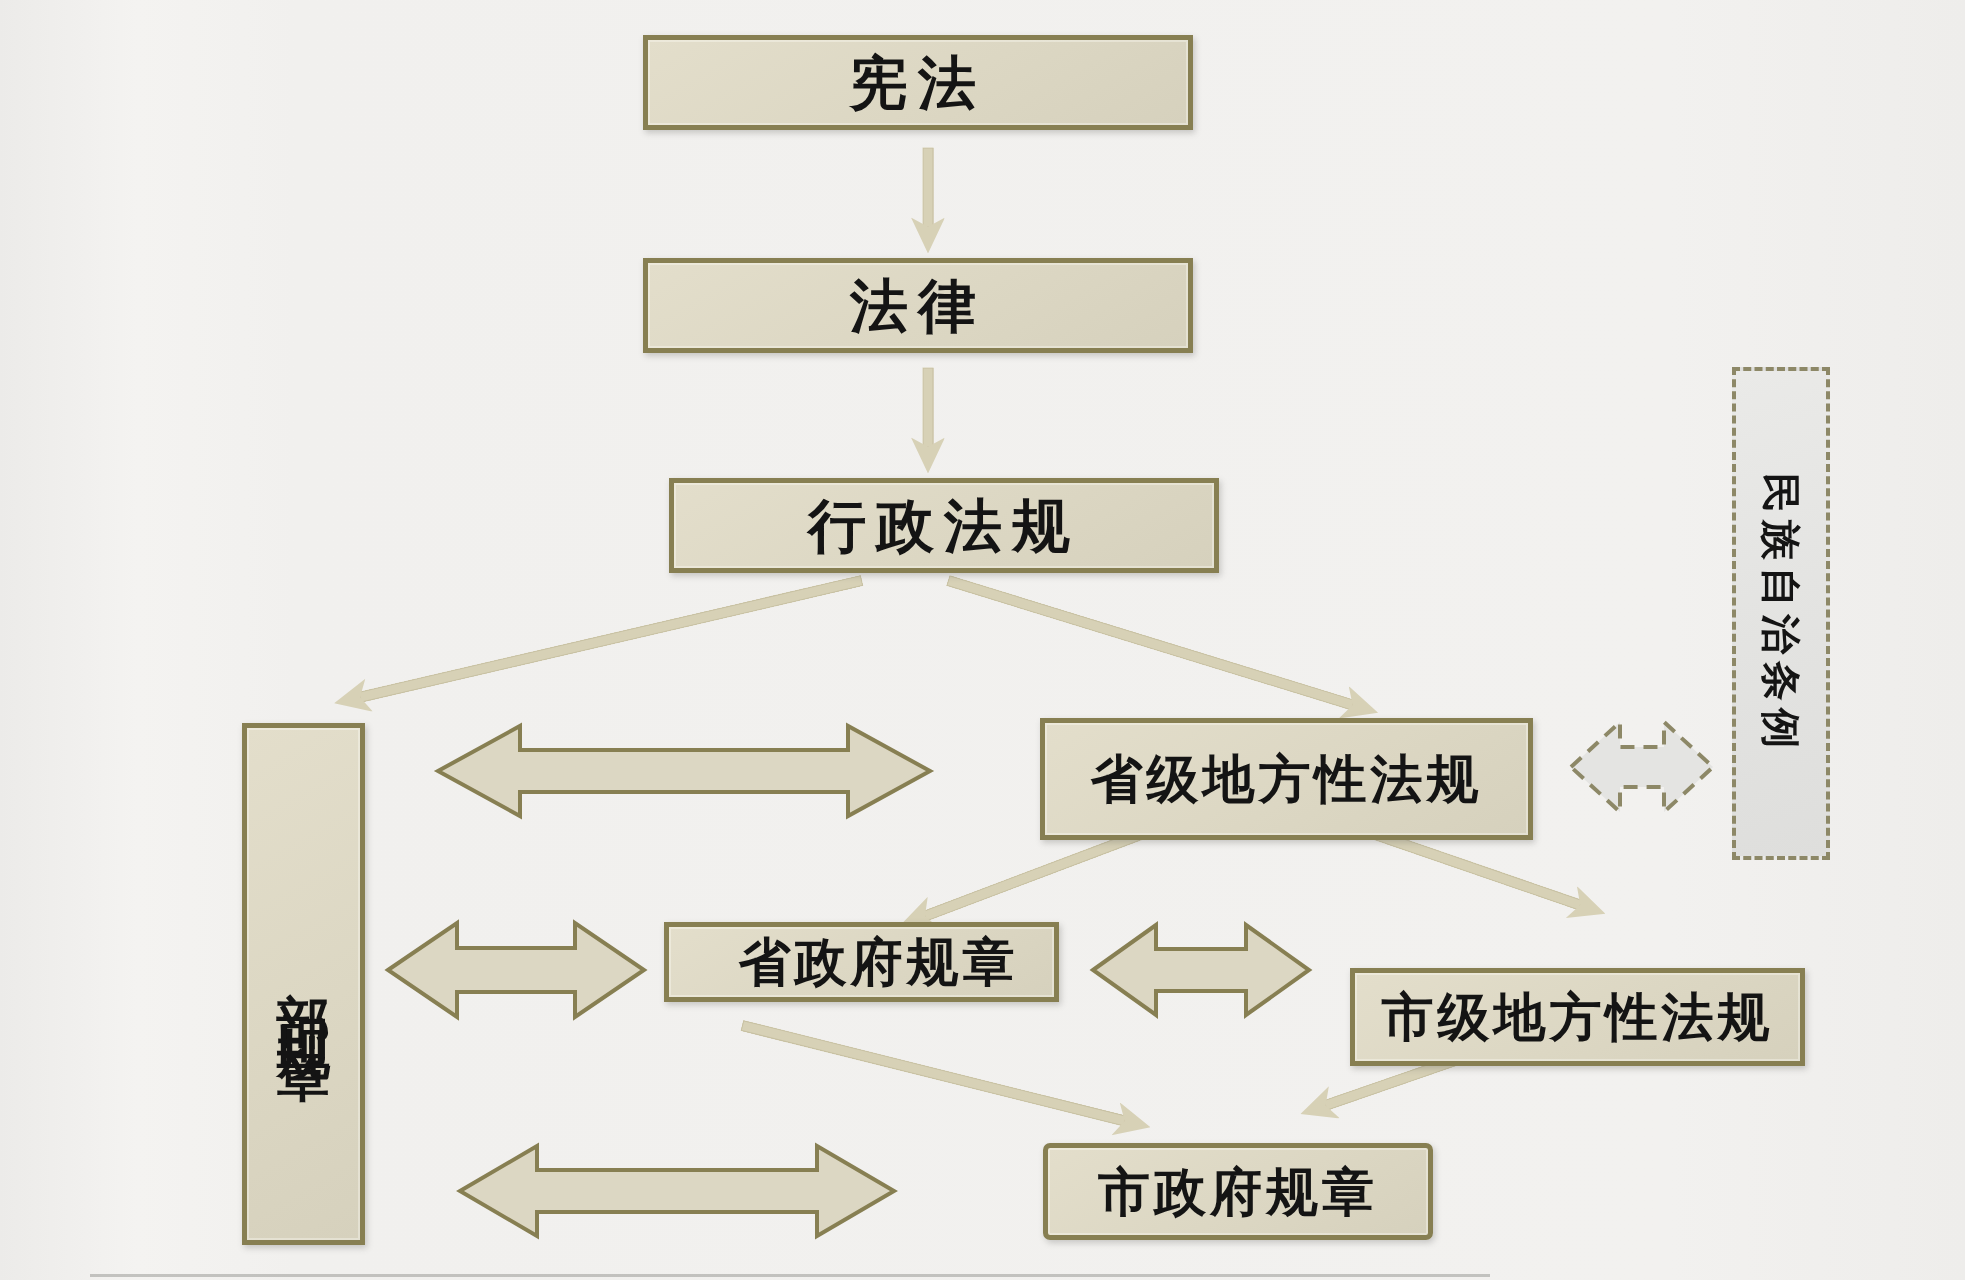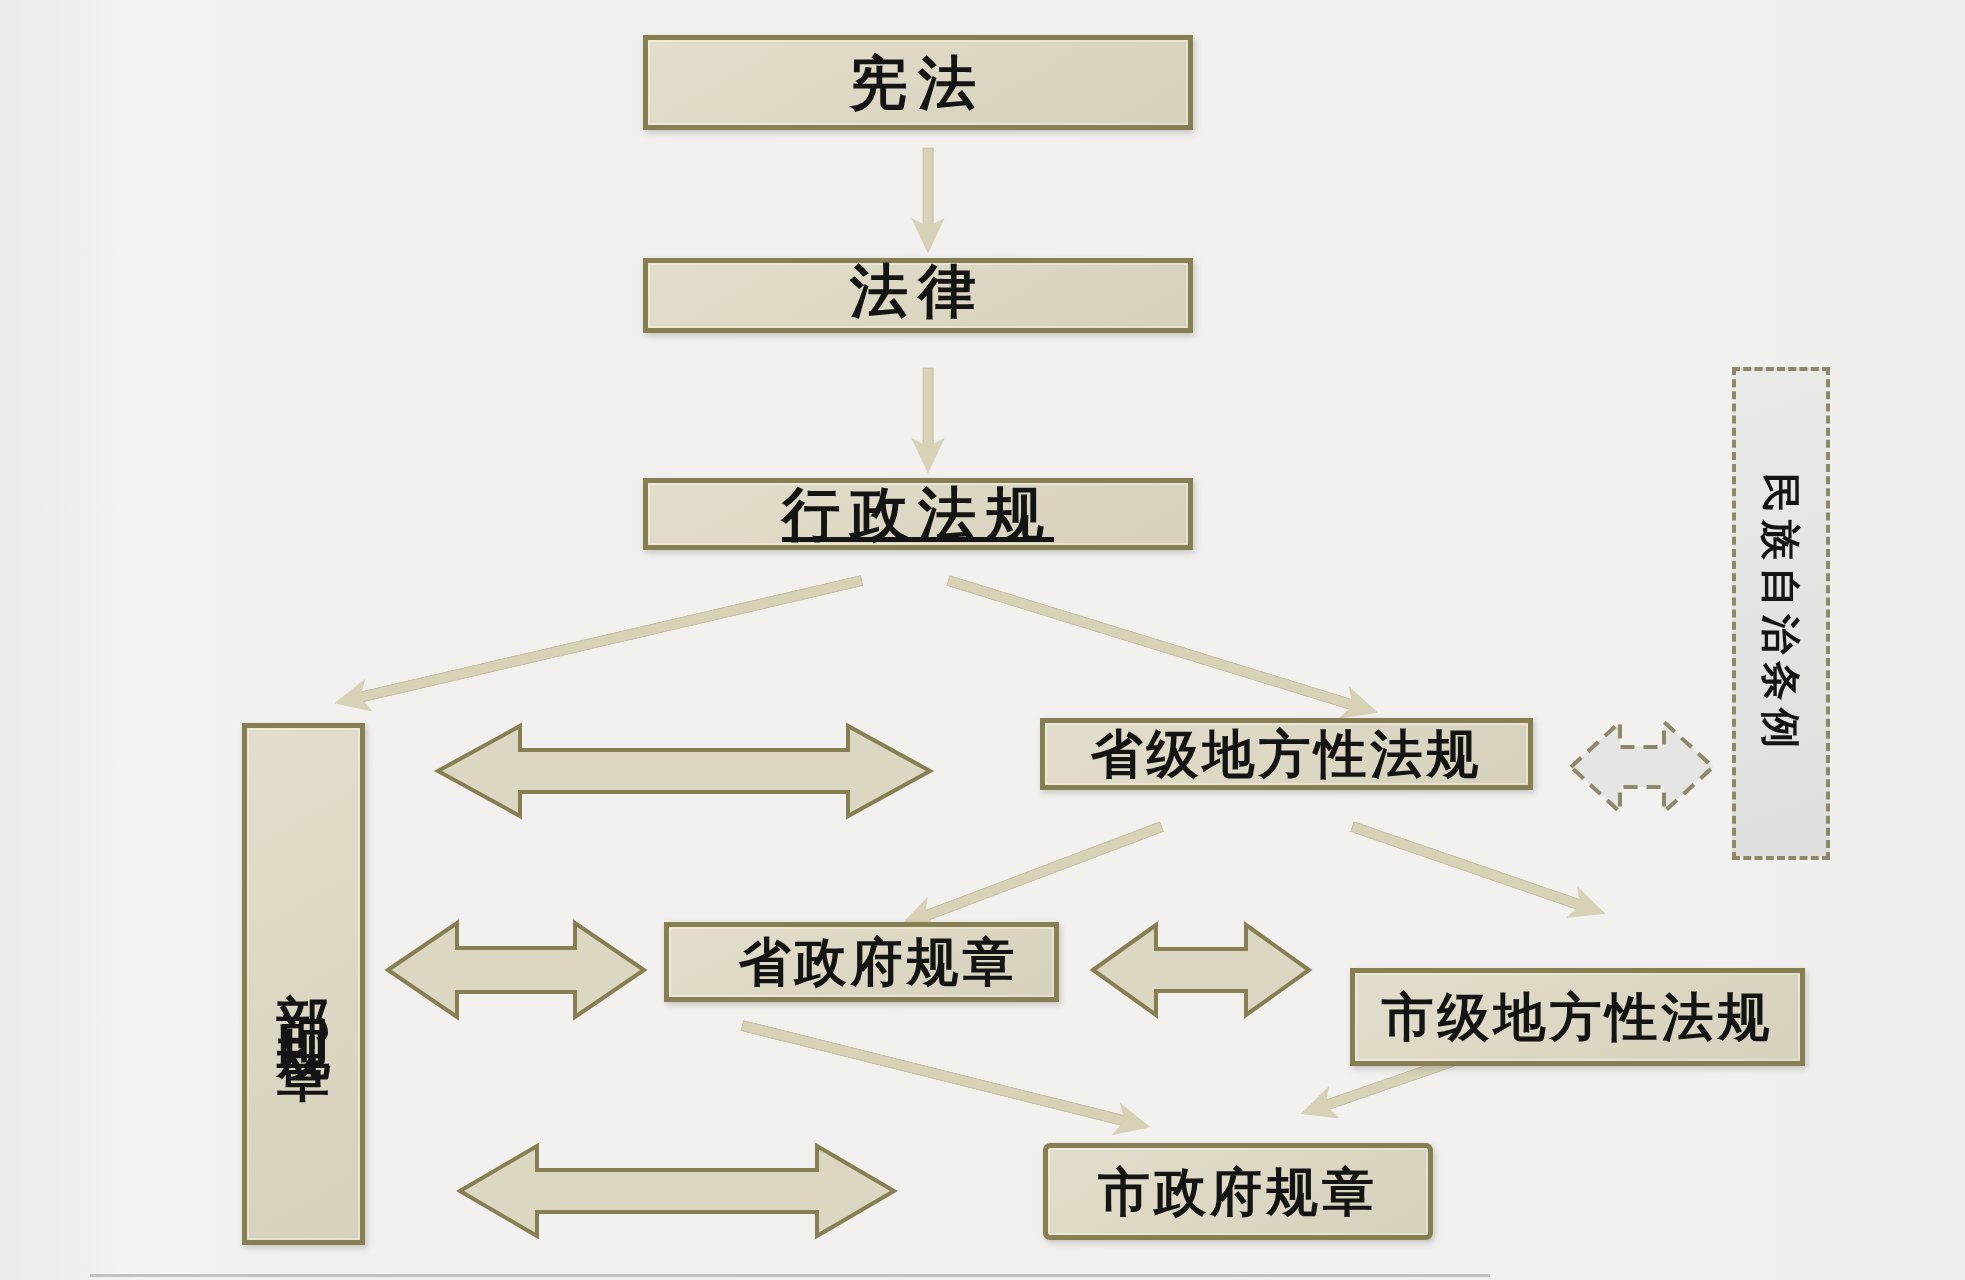--- a/index.html
+++ b/index.html
@@ -115,32 +115,32 @@
   <svg class="barrow" style="left:457px;top:1143px;" width="440" height="96" viewBox="0 0 440 96">
     <polygon points="3,48 80,3 80,27 360,27 360,3 437,48 360,93 360,69 80,69 80,93" fill="var(--box-fill)" stroke="var(--box-border)" stroke-width="4"></polygon>
   </svg>
   <svg class="barrow" style="left:1568px;top:717px;" width="148" height="100" viewBox="0 0 148 100">
     <polygon points="3,50 52,5 52,30 96,30 96,5 145,50 96,95 96,70 52,70 52,95" fill="var(--dashed-fill)" stroke="var(--dashed-border)" stroke-width="4" stroke-dasharray="14 9"></polygon>
   </svg>
 
   <div class="node top" style="left:643px;top:35px;width:550px;height:95px;align-items:center;">
     <span>宪法</span>
   </div>
-  <div class="node top" style="left:643px;top:258px;width:550px;height:75px;font-family:Liberation Mono, monospace;">
+  <div class="node top" style="left:643px;top:258px;width:550px;height:95px;">
     <span>法律</span>
   </div>
-  <div class="node top" style="left:643px;top:478px;width:550px;height:72px;text-decoration:underline;">
+  <div class="node top" style="left:669px;top:478px;width:550px;height:95px;">
     <span>行政法规</span>
   </div>
 
   <div class="node vertical" style="left:242px;top:723px;width:123px;height:522px;">
     <span>部门规章</span>
   </div>
 
-  <div class="node mid" style="left:1040px;top:718px;width:493px;height:72px;">
+  <div class="node mid" style="left:1040px;top:718px;width:493px;height:122px;">
     <span>省级地方性法规</span>
   </div>
   <div class="node mid" style="left:664px;top:922px;width:395px;height:80px;padding-left:34px;">
     <span>省政府规章</span>
   </div>
   <div class="node mid" style="left:1350px;top:968px;width:455px;height:98px;">
     <span>市级地方性法规</span>
   </div>
   <div class="node mid" style="left:1043px;top:1143px;width:390px;height:97px;border-radius:7px;">
     <span>市政府规章</span>

